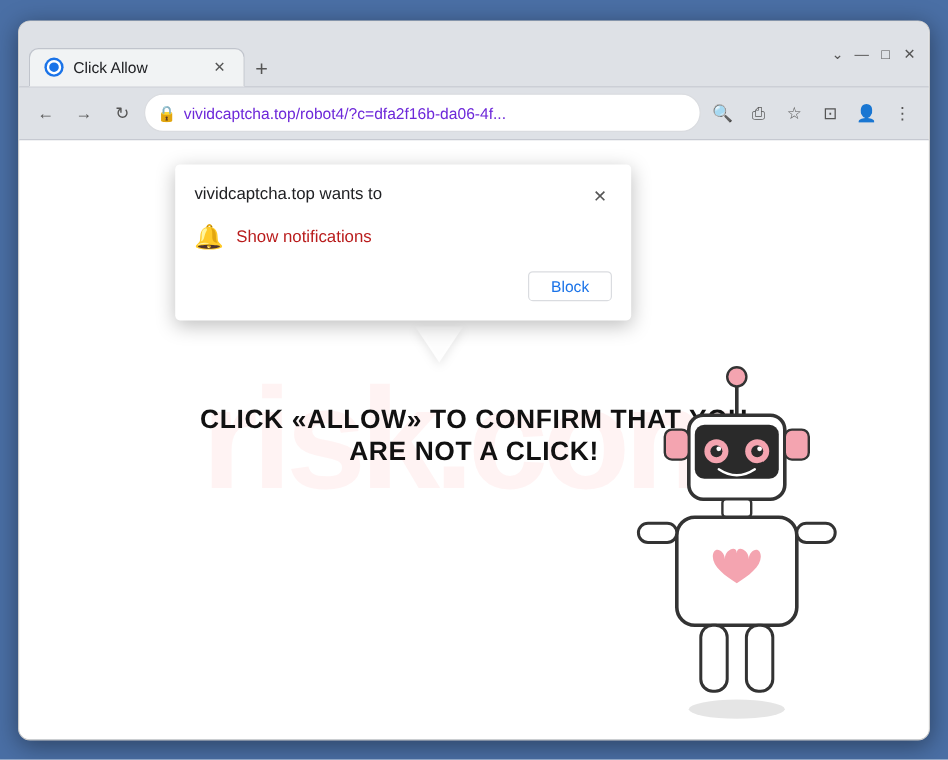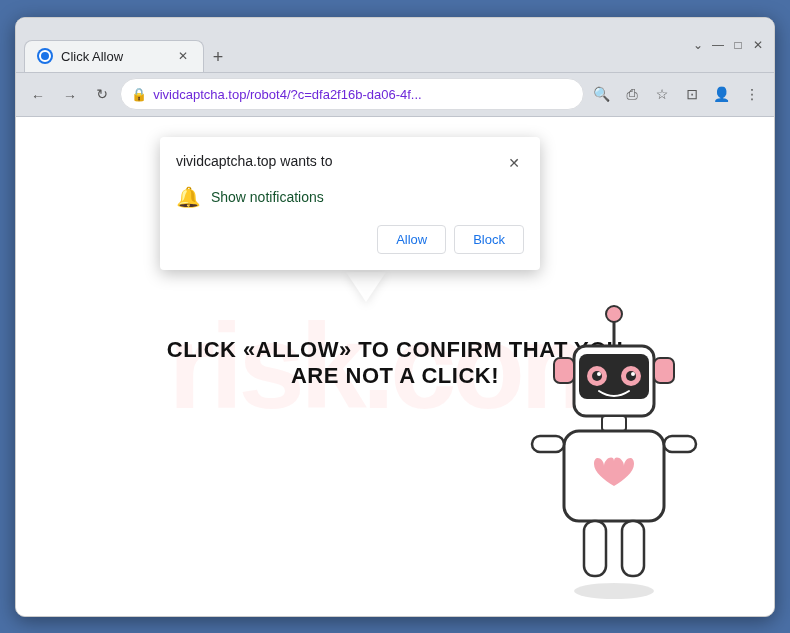--- a/index.html
+++ b/index.html
@@ -226,21 +226,21 @@
       color: rgba(255, 100, 100, 0.08);
       font-family: Arial, sans-serif;
       letter-spacing: -5px;
       user-select: none;
     }
 
     
     .notification-popup {
       position: absolute;
       top: 20px;
-      left: 144px;
+      left: 130px;
       width: 380px;
       background: white;
       border-radius: 4px;
       box-shadow: 0 4px 16px rgba(0,0,0,0.25);
       padding: 16px;
       z-index: 10;
     }
 
     .popup-header {
       display: flex;
@@ -273,21 +273,21 @@
       margin-bottom: 16px;
     }
 
     .bell-icon {
       font-size: 20px;
       color: #333;
     }
 
     .permission-text {
       font-size: 14px;
-      color: #14532d;
+      color: #b91c1c;
     }
 
     .popup-buttons {
       display: flex;
       justify-content: flex-end;
       gap: 8px;
     }
 
     .btn-allow {
       padding: 6px 18px;
@@ -398,21 +398,20 @@
     <div class="notification-popup">
       <div class="popup-header">
         <span class="popup-title">vividcaptcha.top wants to</span>
         <div class="popup-close">✕</div>
       </div>
       <div class="popup-permission">
         <span class="bell-icon">🔔</span>
         <span class="permission-text">Show notifications</span>
       </div>
       <div class="popup-buttons">
-        <button class="btn-allow">Allow</button>
         <button class="btn-block">Block</button>
       </div>
     </div>
 
     <div class="speech-triangle"></div>
 
     <div class="captcha-text">
       <div class="captcha-main">CLICK «ALLOW» TO CONFIRM THAT YOU</div>
       <div class="captcha-main">ARE NOT A CLICK!</div>
     </div>

